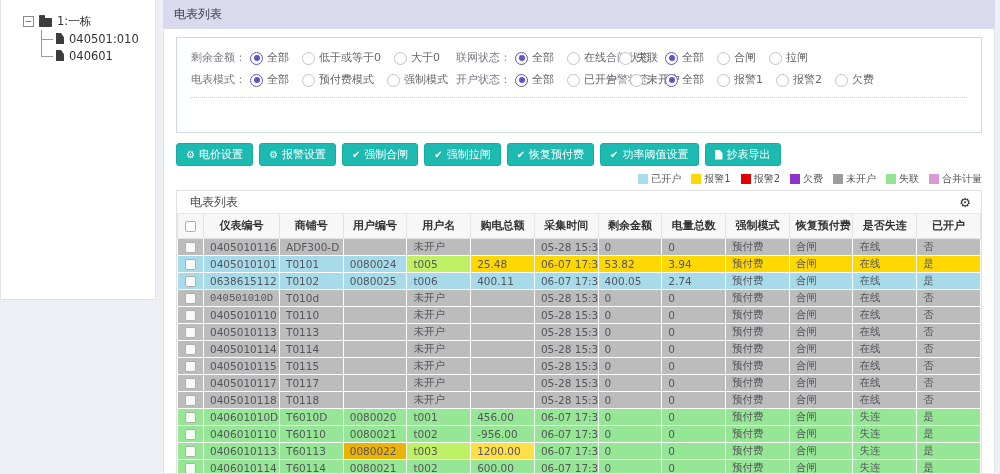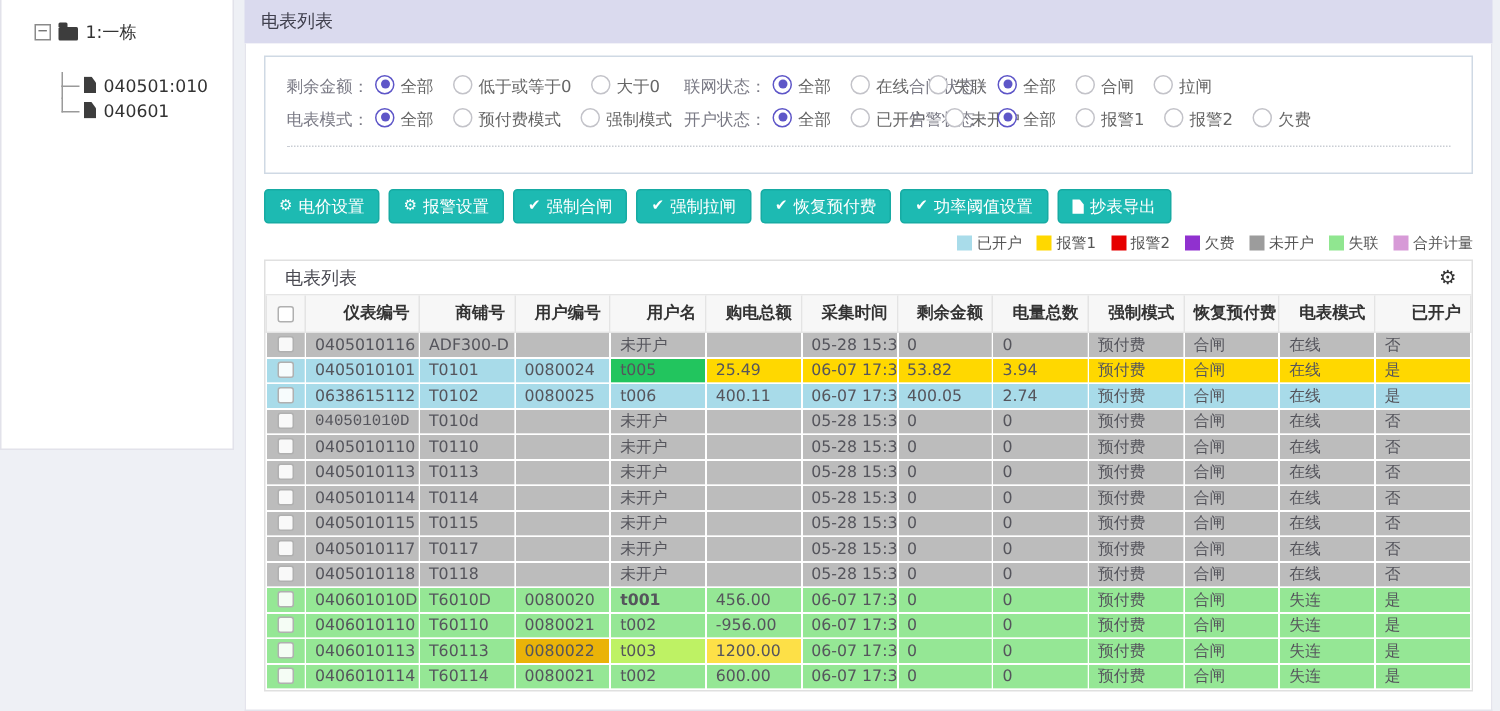--- a/index.html
+++ b/index.html
@@ -10,39 +10,39 @@
     line-height:29px; padding:0 11px; }
 
   
   .sidebar { position:absolute; left:0; top:0; width:156px; }
   .sidebar-body { background:#fff; border:1px solid #e2e2ea; border-top:none; height:300px; padding:14px 6px 6px 10px; }
   .tree-root { display:flex; align-items:center; gap:5px; font-size:11.5px; color:#333; cursor:pointer; padding-left:12px; }
   .collapse-box { width:11px; height:11px; border:1px solid #8a8a8a; background:#fff; font-size:9px;
     line-height:9px; text-align:center; color:#555; flex:0 0 auto; }
   .folder-ic { width:13px; height:9px; background:#3d3d3d; border-radius:1px; position:relative; flex:0 0 auto; margin-top:2px; }
   .folder-ic::before { content:''; position:absolute; top:-3px; left:0; width:6px; height:3px; background:#3d3d3d; border-radius:1px 1px 0 0; }
-  .tree-children { list-style:none; margin:19px 0 0 30px; }
+  .tree-children { list-style:none; margin:1px 0 0 30px; }
   .tree-children li { position:relative; padding-left:15px; height:17px; display:flex; align-items:center; gap:5px;
     font-size:11.5px; color:#333; cursor:pointer; }
   .tree-children li::before { content:''; position:absolute; left:0; top:0; width:11px; height:9px;
     border-left:1px solid #9a9a9a; border-bottom:1px solid #9a9a9a; }
   .tree-children li:not(:last-child)::after { content:''; position:absolute; left:0; top:9px; height:9px;
     border-left:1px solid #9a9a9a; }
   .page-ic { width:8px; height:11px; background:#3d3d3d; clip-path:polygon(0 0,62% 0,100% 38%,100% 100%,0 100%); flex:0 0 auto; }
 
   
   .main { position:absolute; left:163px; top:0; width:832px; height:474px; }
   .main-body { background:#fff; border:1px solid #e4e4ec; border-top:none; height:445px; padding:8px 12px 0 12px; overflow:hidden; }
 
   
-  .filter-box { border:1px solid #cfd9e4; padding:8px 14px 9px 14px; }
+  .filter-box { border:1px solid #cfd9e4; padding:8px 14px 26px 14px; }
   .filter-row { display:grid; grid-template-columns:265px 150px auto; align-items:center; height:22px; }
   .fgroup { display:flex; align-items:center; white-space:nowrap; }
   .flabel { font-size:11px; color:#7a7a85; margin-right:4px; }
-  .fopt { display:inline-flex; align-items:flex-start; gap:4px; margin-right:13px; cursor:pointer; }
+  .fopt { display:inline-flex; align-items:flex-end; gap:4px; margin-right:13px; cursor:pointer; }
   .fopt-label { font-size:11px; color:#666; }
   .radio { width:13px; height:13px; border-radius:50%; border:1px solid #c3c3c9; background:#fff; position:relative; flex:0 0 auto; }
   .radio.sel { border-color:#5e56c8; }
   .radio.sel::after { content:''; position:absolute; left:2.5px; top:2.5px; width:6px; height:6px; border-radius:50%; background:#5e56c8; }
   .dotted-divider { border-top:1px dotted #c9cdd4; margin:7px 0 8px 0; }
   .search-row { display:flex; align-items:center; }
   .search-row .slabel { font-size:11px; color:#7a7a85; margin-right:3px; }
   .search-row input { width:134px; height:25px; border:1px solid #c9d2dc; border-radius:2px; margin-right:12px;
     font-size:11px; padding:0 6px; color:#333; outline:none; }
   .search-btn { display:inline-flex; align-items:center; gap:5px; height:25px; padding:0 12px; background:#4767ac;
@@ -62,21 +62,21 @@
   .legend-item { display:inline-flex; align-items:center; gap:3px; font-size:10px; color:#555; }
   .legend-sw { width:10px; height:10px; display:inline-block; }
 
   
   .table-panel { border:1px solid #e0e0e0; margin-top:5px; }
   .table-panel-header { height:23px; display:flex; align-items:center; justify-content:space-between;
     padding:0 10px 0 13px; font-size:12px; color:#4a4a52; border-bottom:1px solid #e6e6e6; }
   .gear-ic { font-size:13px; color:#333; cursor:pointer; line-height:1; }
   table { width:100%; border-collapse:collapse; table-layout:fixed; }
   col.c-cb { width:26px; } col.c-id { width:76px; }
-  thead th { height:24px; background:#f7f7f7; font-size:11px; color:#333; text-align:right; font-weight:bold;
+  thead th { height:24px; background:#f7f7f7; font-size:11px; color:#333; text-align:center; font-weight:bold;
     padding:0 6px; border:1px solid #e4e4e4; border-top:none; white-space:nowrap; overflow:hidden; }
   tbody td { height:17px; font-size:10.5px; color:#55555c; padding:0 6px; white-space:nowrap; overflow:hidden;
     border-right:1px solid rgba(255,255,255,0.55); border-bottom:1px solid rgba(255,255,255,0.7); }
   .cbx { width:11px; height:11px; background:rgba(255,255,255,0.9); border:1px solid #b0b0b0; border-radius:2px;
     display:inline-block; vertical-align:middle; cursor:pointer; }
   td.cb-cell, th.cb-cell { text-align:center; padding:0; }
 </style>
 </head>
 <body>
 
@@ -299,21 +299,21 @@
                 <th>仪表编号</th>
                 <th>商铺号</th>
                 <th>用户编号</th>
                 <th>用户名</th>
                 <th>购电总额</th>
                 <th>采集时间</th>
                 <th>剩余金额</th>
                 <th>电量总数</th>
                 <th>强制模式</th>
                 <th>恢复预付费</th>
-                <th>电表模式</th>
+                <th>是否失连</th>
                 <th>已开户</th>
               </tr>
             </thead>
           <tbody id="tbody">
               <tr>
                 <td class="cb-cell" style="background: rgb(188, 188, 188);"><span class="cbx"></span></td>
                 <td style="background: rgb(188, 188, 188);">0405010116</td>
                 <td style="background: rgb(188, 188, 188);">ADF300-D 3</td>
                 <td style="background: rgb(188, 188, 188);"></td>
                 <td style="background: rgb(188, 188, 188);">未开户</td>
@@ -324,22 +324,22 @@
                 <td style="background: rgb(188, 188, 188);">预付费</td>
                 <td style="background: rgb(188, 188, 188);">合闸</td>
                 <td style="background: rgb(188, 188, 188);">在线</td>
                 <td style="background: rgb(188, 188, 188);">否</td>
               </tr>
               <tr>
                 <td class="cb-cell" style="background: rgb(168, 219, 233);"><span class="cbx"></span></td>
                 <td style="background: rgb(168, 219, 233);">0405010101</td>
                 <td style="background: rgb(168, 219, 233);">T0101</td>
                 <td style="background: rgb(168, 219, 233);">0080024</td>
-                <td style="background: #22c55e;">t005</td>
-                <td style="background: rgb(255, 216, 0);">25.49</td>
+                <td style="background: #bef264;">t005</td>
+                <td style="background: rgb(255, 216, 0);">25.48</td>
                 <td style="background: rgb(255, 216, 0);">06-07 17:30:00</td>
                 <td style="background: rgb(255, 216, 0);">53.82</td>
                 <td style="background: rgb(255, 216, 0);">3.94</td>
                 <td style="background: rgb(255, 216, 0);">预付费</td>
                 <td style="background: rgb(255, 216, 0);">合闸</td>
                 <td style="background: rgb(255, 216, 0);">在线</td>
                 <td style="background: rgb(255, 216, 0);">是</td>
               </tr>
               <tr>
                 <td class="cb-cell" style="background: rgb(168, 219, 233);"><span class="cbx"></span></td>
@@ -459,21 +459,21 @@
                 <td style="background: rgb(188, 188, 188);">预付费</td>
                 <td style="background: rgb(188, 188, 188);">合闸</td>
                 <td style="background: rgb(188, 188, 188);">在线</td>
                 <td style="background: rgb(188, 188, 188);">否</td>
               </tr>
               <tr>
                 <td class="cb-cell" style="background: rgb(149, 231, 149);"><span class="cbx"></span></td>
                 <td style="background: rgb(149, 231, 149);">040601010D</td>
                 <td style="background: rgb(149, 231, 149);">T6010D</td>
                 <td style="background: rgb(149, 231, 149);">0080020</td>
-                <td style="background: rgb(149, 231, 149); font-weight: bold;">t001</td>
+                <td style="background: rgb(149, 231, 149);">t001</td>
                 <td style="background: rgb(149, 231, 149);">456.00</td>
                 <td style="background: rgb(149, 231, 149);">06-07 17:38:00</td>
                 <td style="background: rgb(149, 231, 149);">0</td>
                 <td style="background: rgb(149, 231, 149);">0</td>
                 <td style="background: rgb(149, 231, 149);">预付费</td>
                 <td style="background: rgb(149, 231, 149);">合闸</td>
                 <td style="background: rgb(149, 231, 149);">失连</td>
                 <td style="background: rgb(149, 231, 149);">是</td>
               </tr>
               <tr>

